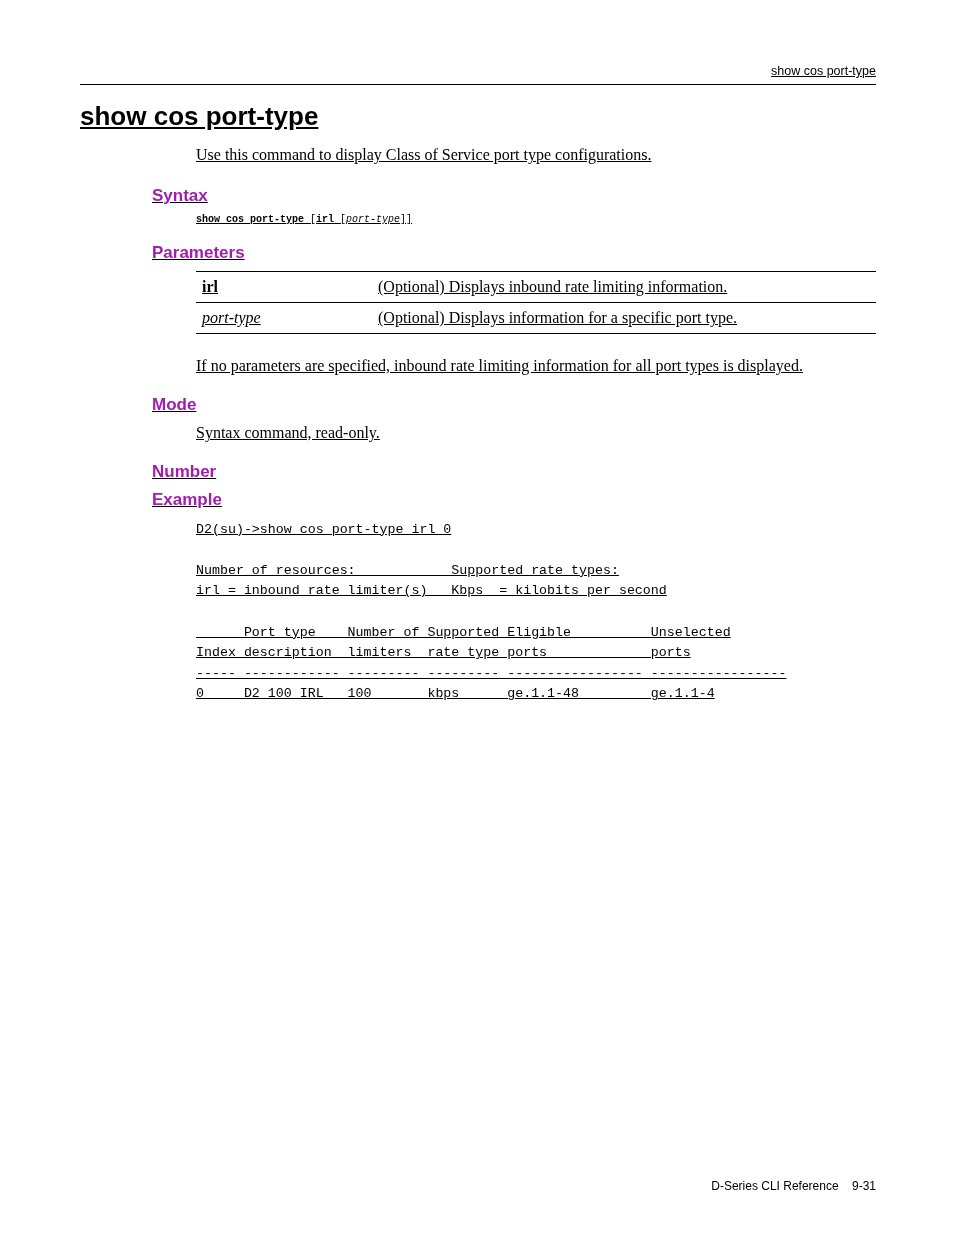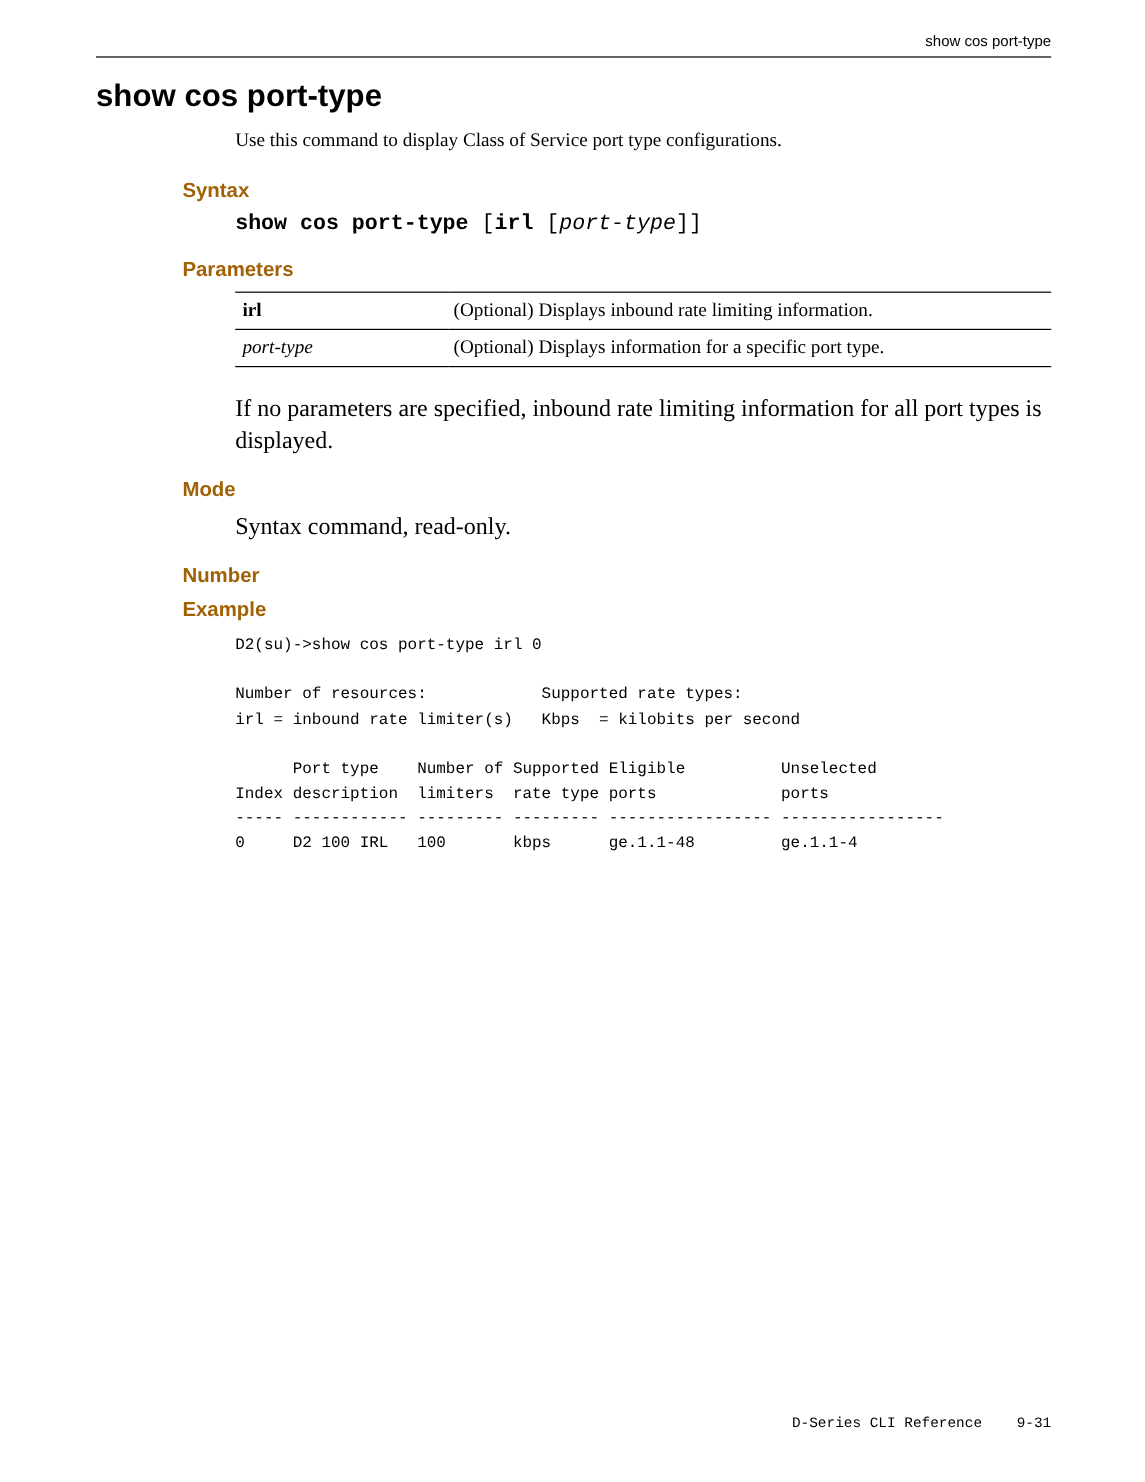--- a/index.html
+++ b/index.html
@@ -7,22 +7,23 @@
     padding: 0;
     font-family: "Palatino Linotype", "Book Antiqua", Palatino, serif;
     color: #000;
     background: #fff;
     width: 954px;
     height: 1235px;
     box-sizing: border-box;
     position: relative;
   }
   .page {
-    padding: 27px 78px 0 80px;
+    padding: 64px 78px 0 80px;
     box-sizing: border-box;
+    text-decoration: underline;
   }
   .header-right {
     text-align: right;
     font-size: 12.5px;
     font-family: Arial, Helvetica, sans-serif;
     color: #000;
     padding-bottom: 6px;
   }
   .top-rule {
     border: none;
@@ -38,28 +39,28 @@
   .body-indent {
     margin-left: 116px;
   }
   .intro {
     font-size: 16px;
     margin: 14px 0 22px 0;
   }
   h2.section {
     font-family: Arial, Helvetica, sans-serif;
     font-weight: bold;
-    color: #a16207;
+    color: #a21caf;
     font-size: 17px;
     margin: 0 0 8px 0;
     padding-left: 72px;
   }
   .syntax-line {
     font-family: "Courier New", Courier, monospace;
-    font-size: 18px;
+    font-size: 10px;
     margin: 0 0 18px 0;
   }
   .syntax-line .bold { font-weight: bold; }
   .syntax-line .ital { font-style: italic; }
   table.params {
     border-collapse: collapse;
     width: 100%;
     margin: 0 0 22px 0;
     font-size: 16px;
   }
@@ -72,36 +73,36 @@
   table.params .col-name {
     width: 168px;
     font-weight: bold;
     padding-left: 6px;
   }
   table.params .col-name.italic { font-style: italic; font-weight: normal; }
   .row-top td { border-top: 1.4px solid #000; }
   .row-mid td { border-top: 1px solid #000; }
   .row-bot td { border-bottom: 1.4px solid #000; }
   p.body {
-    font-size: 20px;
+    font-size: 16px;
     margin: 0 0 18px 0;
     line-height: 1.3;
   }
   pre.cli {
     font-family: "Courier New", Courier, monospace;
     font-size: 13.3px;
     line-height: 1.55;
     white-space: pre;
     margin: 10px 0 0 0;
   }
   .footer {
     position: absolute;
     bottom: 42px;
     right: 78px;
-    font-family: Liberation Mono, monospace;
+    font-family: Liberation Sans, sans-serif;
     font-size: 12px;
   }
 </style>
 </head>
 <body>
 
 <div class="page">
 
   <div class="header-right">show cos port-type</div>
   <hr class="top-rule">

